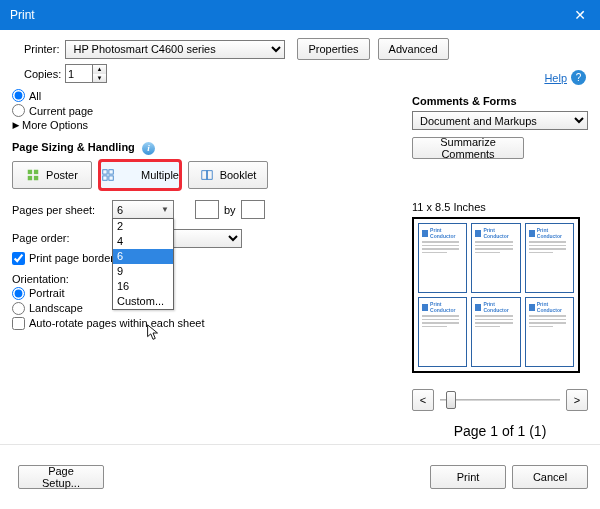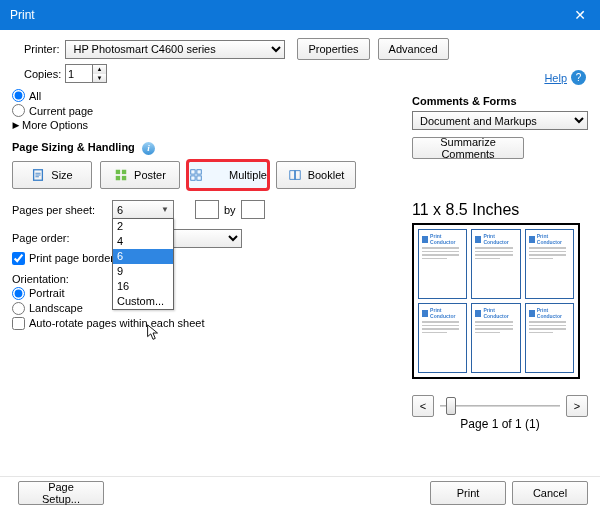--- a/index.html
+++ b/index.html
@@ -27,35 +27,35 @@
   .gbtn { width:80px; height:28px; border:1px solid #8d8d8d; border-radius:2px; background:linear-gradient(#fdfdfd,#ededed); display:flex; align-items:center; justify-content:center; gap:6px; }
   .gbtn.selected { outline: 3px solid #ef2b36; outline-offset: -1px; background:#f0f8ff;gap:26px; }
   .small-ico { width:14px; height:14px; display:inline-block; }
   .help { position:absolute; right:14px; top:40px; display:flex; align-items:center; gap:4px; }
   .help a { color:#1a6cc8; text-decoration: underline; cursor:pointer; }
   .help .qm { width:15px; height:15px; border-radius:50%; background:#2b8ad6; color:#fff; font-size:10px; display:flex; align-items:center; justify-content:center; }
   .cols { display:flex; }
   .leftcol { width: 390px; }
   .rightcol { flex:1; margin-left: 10px; }
   .cfcombo { width:176px; }
-  .preview-label { font-size:16px; margin-bottom:4px; }
+  .preview-label { font-size:11px; margin-bottom:4px; }
   .preview { border:2px solid #000; width:168px; height:156px; padding:4px; display:grid; grid-template-columns: 1fr 1fr 1fr; grid-template-rows: 1fr 1fr; gap:4px; background:#fff;}
   .page { border:1px solid #2b63a6; display:flex; flex-direction:column; padding:3px; gap:2px; }
   .page .hdr { display:flex; align-items:center; gap:2px; }
   .page .sq { width:7px; height:7px; background:#3d7fce; display:inline-block; }
   .page .ttl { font-size:5px; color:#3d7fce; font-weight:bold;}
   .page .line { height:1.5px; background:#c7c7c7; width:90%; }
   .page .line.short { width:60%; }
   .slider-row { display:flex; align-items:center; gap:6px; margin-top:16px; }
   .slider-row .btn { width:22px; padding:0; }
   .slider-track { flex:1; height:16px; position:relative; display:flex; align-items:center;}
   .slider-track .rail { height:2px; background:linear-gradient(#a9a9a9,#e3e3e3); flex:1; }
   .slider-track .thumb { position:absolute; left:6px; top:-1px; width:10px; height:18px; background:linear-gradient(#fefefe,#dedede); border:1px solid #707070; border-radius:2px; }
-  .page-counter { text-align:center; margin-top:0; font-size:12px;}
-  .footer { position:absolute; left:0; right:0; bottom:0; padding:4px 12px; display:flex; align-items:center; border-top:1px solid #e5e5e5;}
+  .page-counter { text-align:center; margin-top:12px; font-size:14px;}
+  .footer { position:absolute; left:0; right:0; bottom:0; padding:20px 12px; display:flex; align-items:center; border-top:1px solid #e5e5e5;}
   .footer .spacer { flex:1; }
   .footer .btn { width:76px; height:24px; margin-left:6px;}
   .input-pages { width:170px; color:#8e8e8e; border:1px solid #7a7a7a; margin-left:6px;}
   .pps-row { display:flex; align-items:center; margin-bottom:8px; position:relative; }
   .pps-label { width:100px; }
   .pps-select { width:62px; height:19px; border:1px solid #7a7a7a; background:linear-gradient(#fefefe,#ececec); display:flex; align-items:center; justify-content:space-between; padding:0 4px; }
   .pps-select .caret { font-size:8px; color:#4b4b4b; }
   .custom-num { width:24px; height:19px; border:1px solid #7a7a7a; margin:0 3px; background:#fff;}
   .by { margin: 5px 2px; }
   .dropdown-list { position:absolute; top:19px; left:100px; width:62px; border:1px solid #646464; background:#fff; z-index:20; box-shadow:1px 1px 2px rgba(0,0,0,.2); }
@@ -121,27 +121,20 @@
       </div>
 
       <div class="section-header" style="margin-top:10px">
         <span>Page Sizing &amp; Handling</span>
         <span class="infoicon">i</span>
       </div>
 
       <div class="groupbtns">
         <div class="gbtn">
           <svg class="small-ico" viewBox="0 0 16 16">
-              <rect x="3" y="2" width="10" height="12" fill="none" stroke="#3b80c9" stroke-width="1.5"></rect>
-              <path d="M5 6h6M5 8h6M5 10h4" stroke="#3b80c9" stroke-width="1"></path>
-            </svg>
-          <span>Size</span>
-        </div>
-        <div class="gbtn">
-          <svg class="small-ico" viewBox="0 0 16 16">
               <rect x="2" y="2" width="5" height="5" fill="#6fbf4b"></rect>
               <rect x="9" y="2" width="5" height="5" fill="#6fbf4b"></rect>
               <rect x="2" y="9" width="5" height="5" fill="#6fbf4b"></rect>
               <rect x="9" y="9" width="5" height="5" fill="#6fbf4b"></rect>
             </svg>
           <span>Poster</span>
         </div>
         <div class="gbtn selected">
           <svg class="small-ico" viewBox="0 0 16 16">
               <rect x="2" y="2" width="5" height="5" fill="none" stroke="#3b80c9"></rect>

